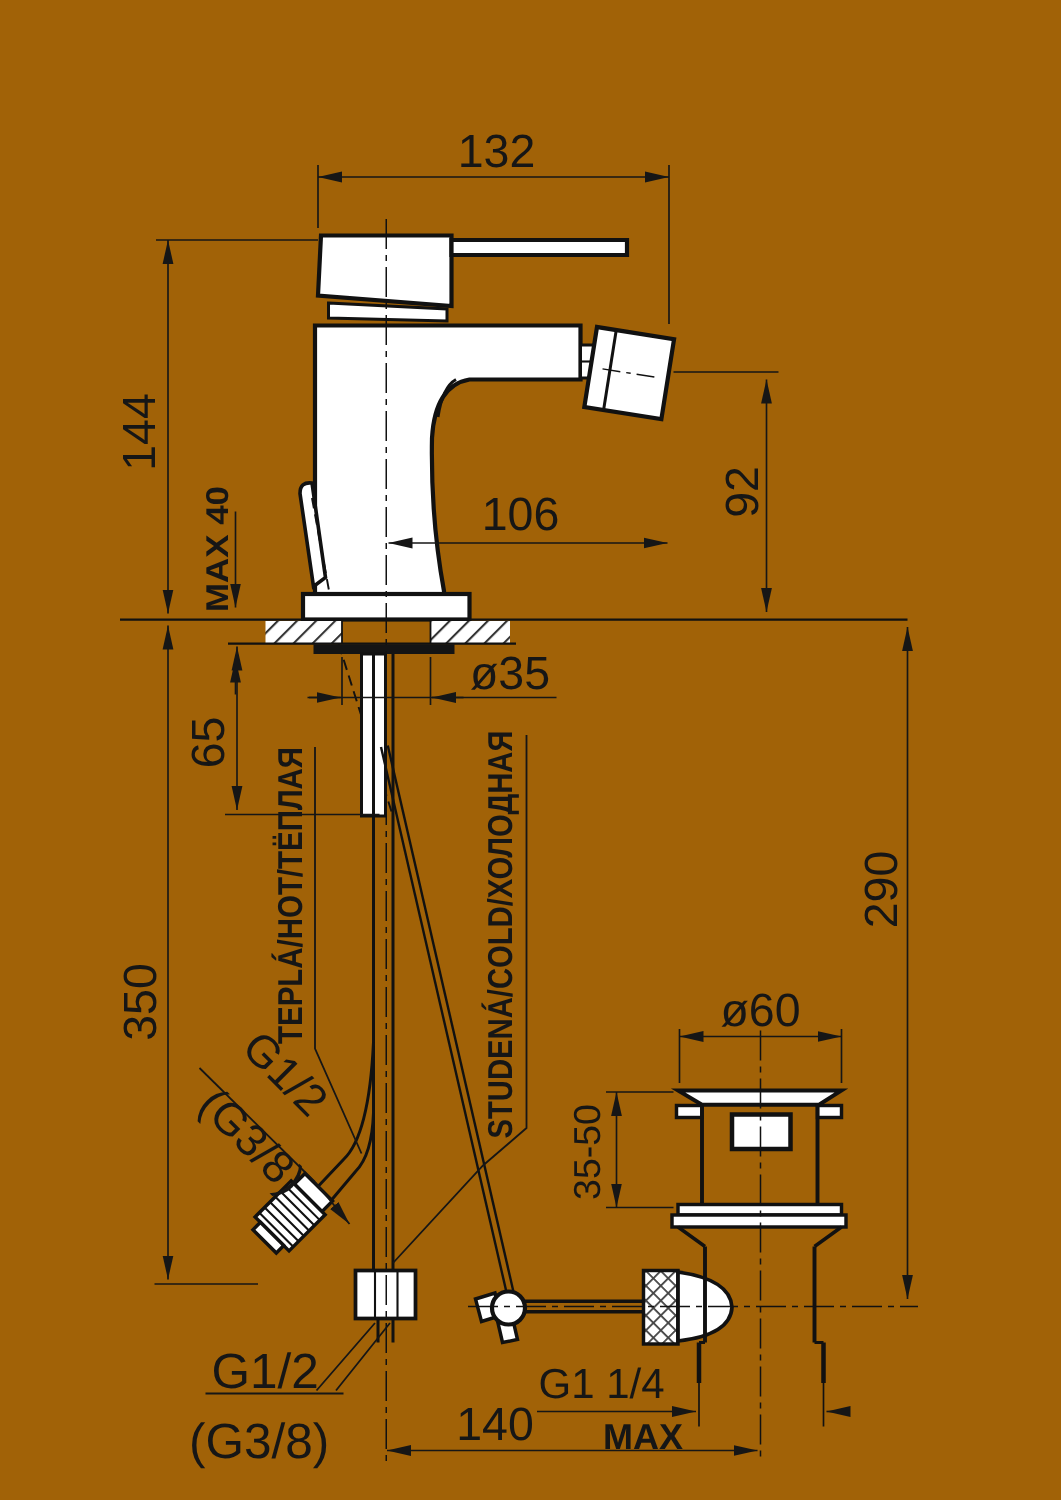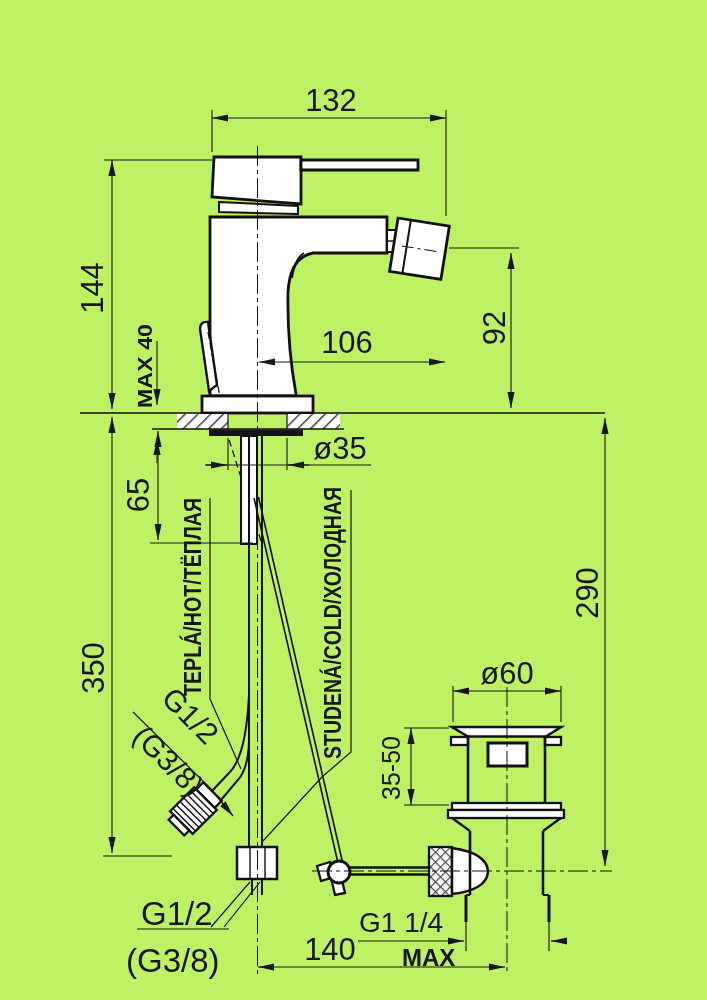--- a/index.html
+++ b/index.html
@@ -1,17 +1,17 @@
 <!DOCTYPE html>
 <html><head>
 <meta charset="utf-8">
 <style>
   html,body{margin:0;padding:0;background:#888;}
   #stage{
-    position:relative;width:707px;height:1000px;background:#bef264;
+    position:relative;width:707px;height:1000px;background:#a16207;
     font-family:"Liberation Sans", sans-serif;overflow:hidden;
   }
   svg{position:absolute;inset:0;}
   text{fill:#161616;}
   .dim{font-size:31px;font-family:"Liberation Sans",sans-serif;font-weight:400;}
   .dim-s{font-size:25px;}
   .glab{font-size:30px;}
   .glab-b{font-size:33px;}
   .g114{font-size:28px;}
   .bold-lab{font-size:23px;font-weight:bold;}

